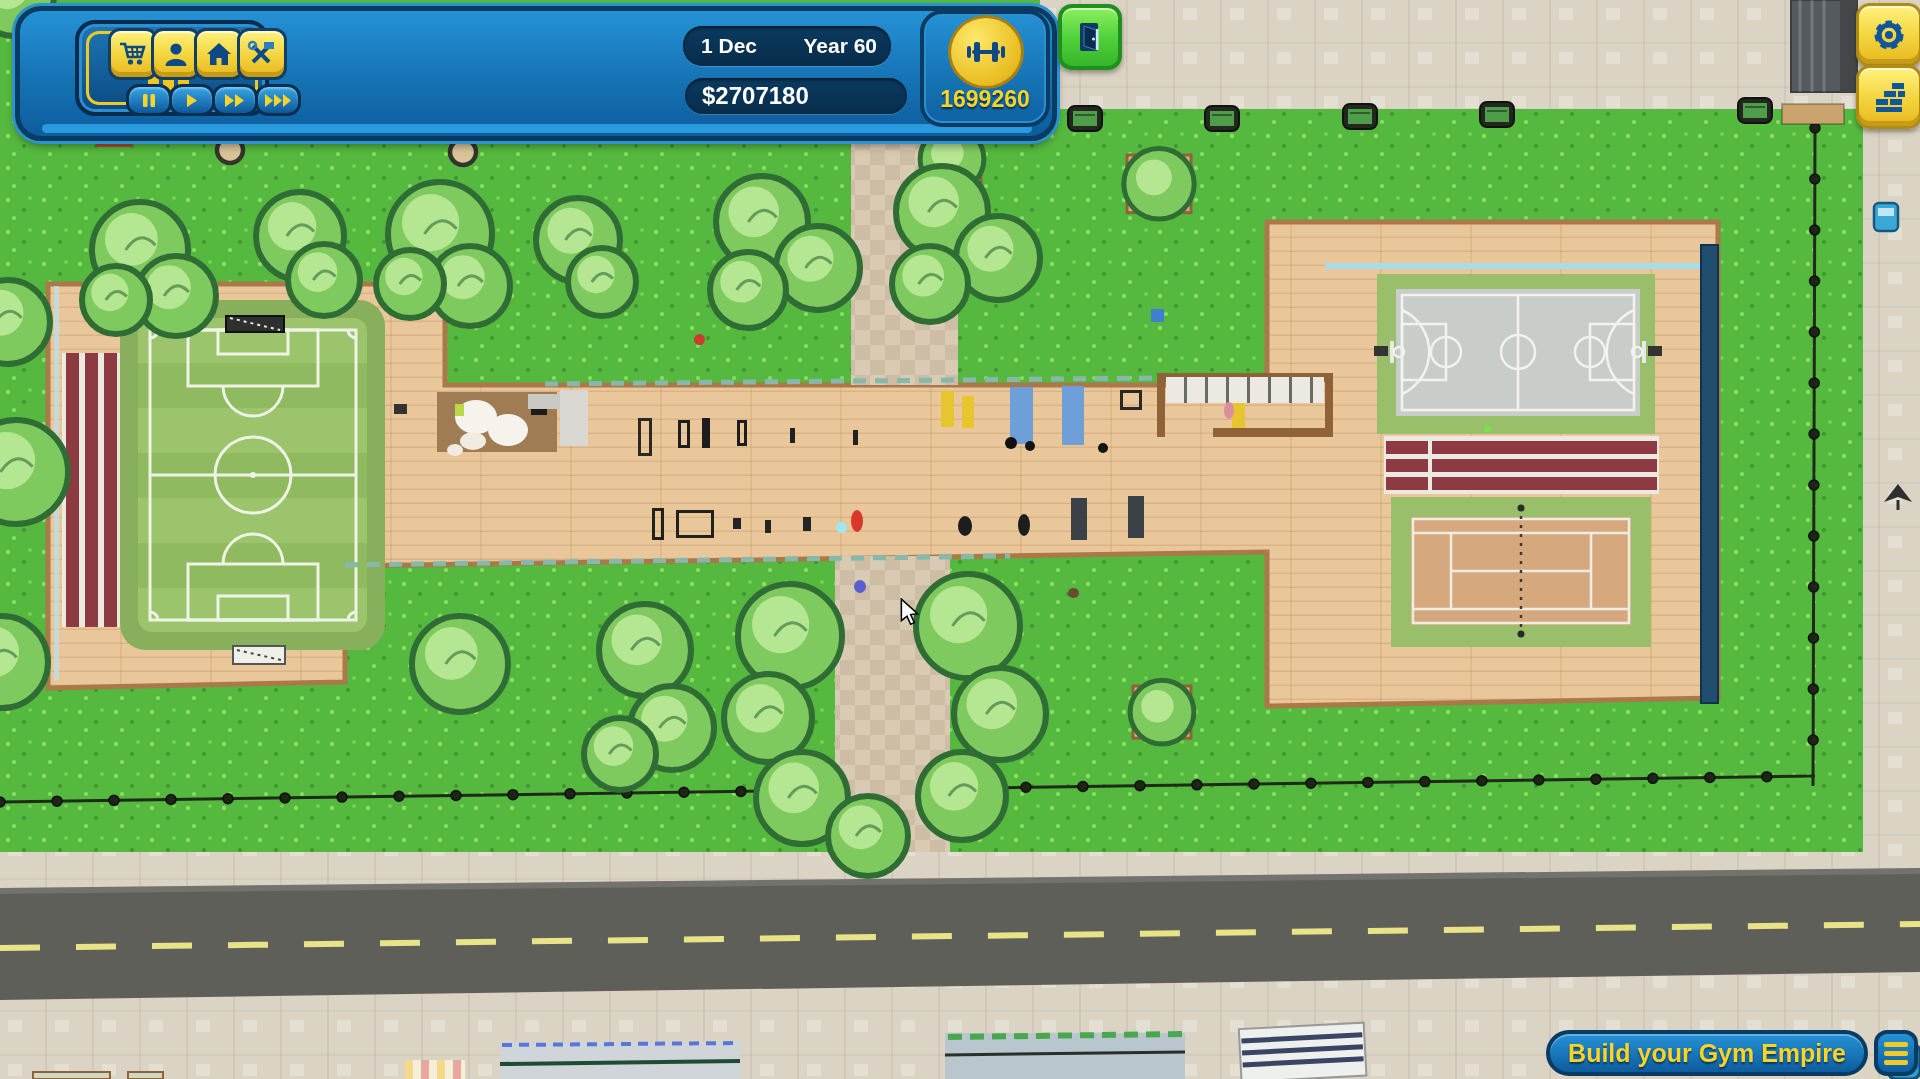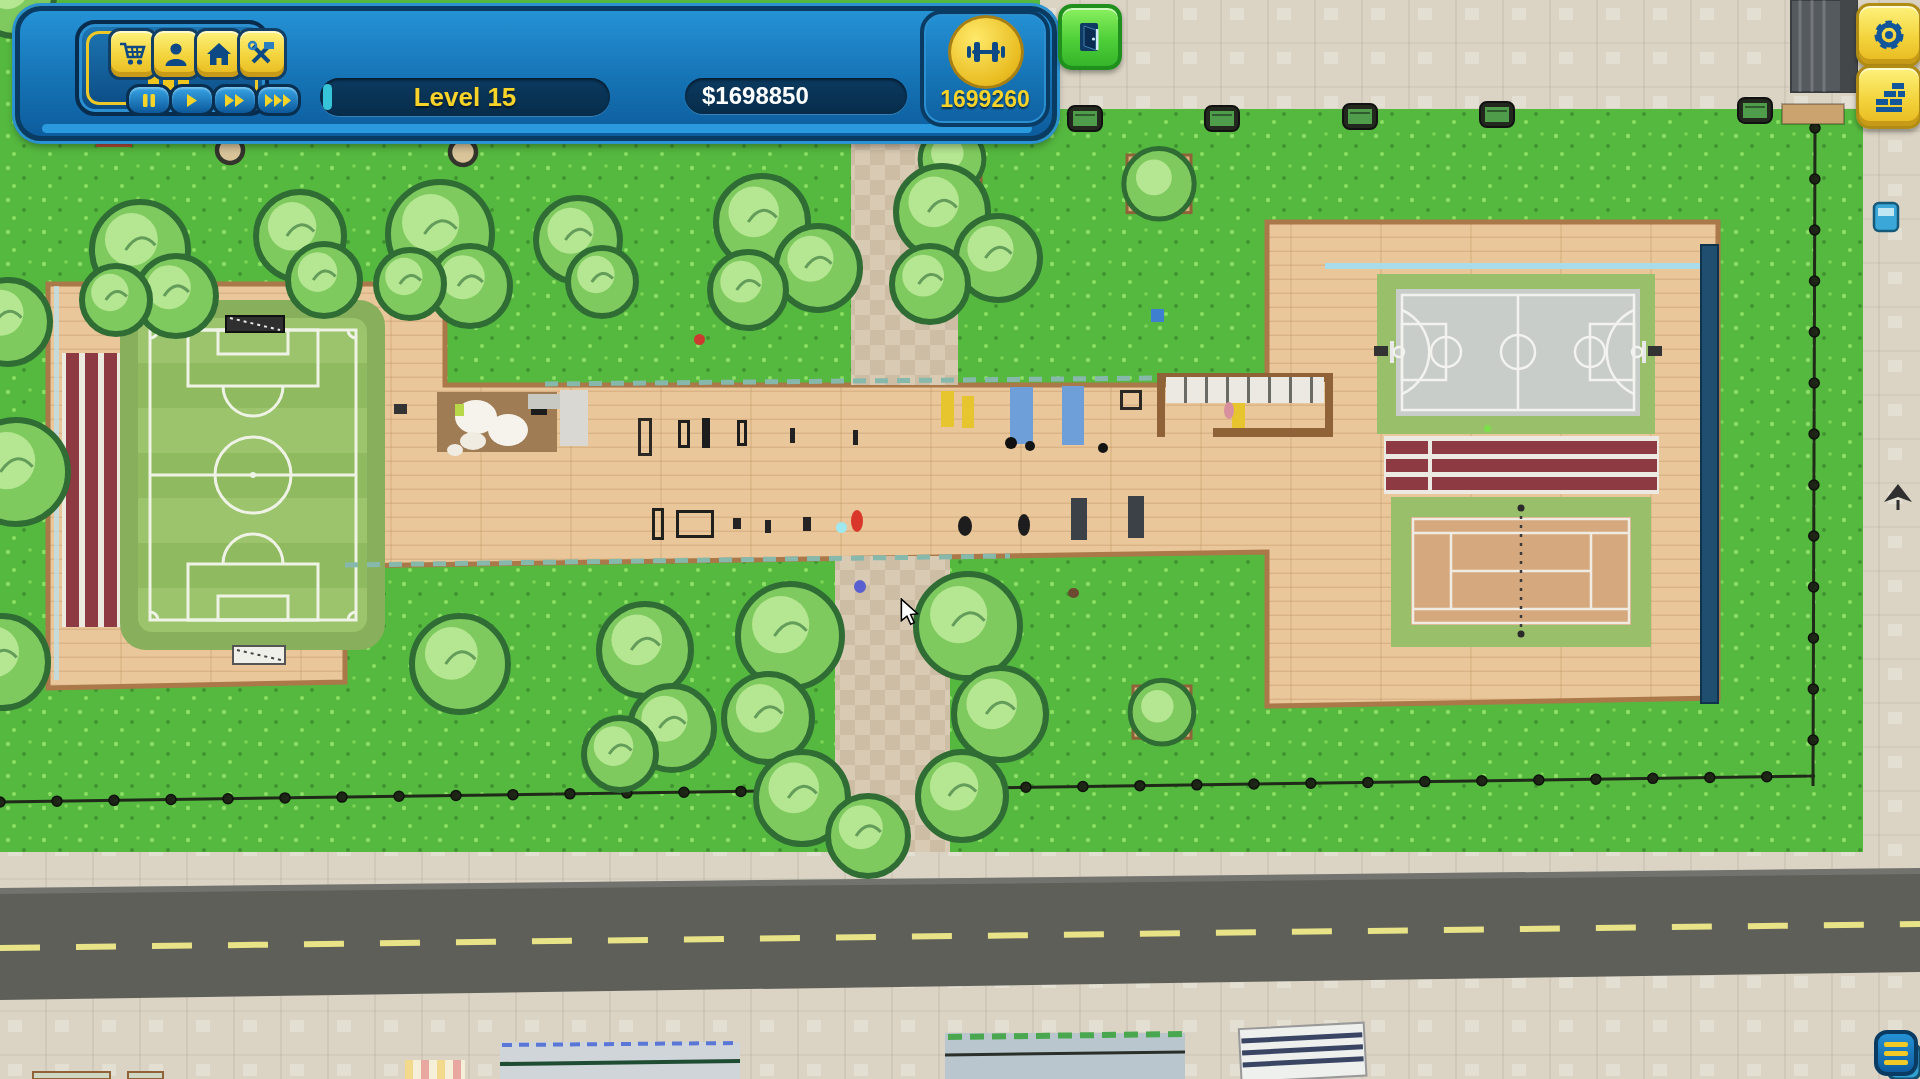--- a/index.html
+++ b/index.html
@@ -693,27 +693,28 @@
         <polygon points="M27,2 33.7,18.9 51.9,19.6 37.6,31 42.5,48.6 27,38.5 11.5,48.6 16.4,31 2.1,19.6 20.3,18.9" fill="#fbd838" stroke="#6b4f08" stroke-width="2"></polygon>
       </svg>
       <svg width="54" height="52" viewBox="0 0 54 51">
         <polygon points="M27,2 33.7,18.9 51.9,19.6 37.6,31 42.5,48.6 27,38.5 11.5,48.6 16.4,31 2.1,19.6 20.3,18.9" fill="#fbd838" stroke="#6b4f08" stroke-width="2"></polygon>
       </svg>
       <svg width="54" height="52" viewBox="0 0 54 51">
         <polygon points="M27,2 33.7,18.9 51.9,19.6 37.6,31 42.5,48.6 27,38.5 11.5,48.6 16.4,31 2.1,19.6 20.3,18.9" fill="#fbd838" stroke="#6b4f08" stroke-width="2"></polygon>
       </svg>
     </div>
 
-<div class="pill lvl">
-  <span>Level 15</span>
-</div>
-
+
+<div class="pill datep">
+  <span>1 Dec</span>
+  <span>Year 60</span>
+</div>
 
 <div class="pill moneyp">
-  <span>$1698850</span>
+  <span>$2707180</span>
 </div>
 
 <div class="dumb-sect"></div>
 <div class="dumb-circle">
   <svg width="42" height="30" viewBox="0 0 42 30">
     <rect x="7" y="13" width="28" height="4" rx="2" fill="#0d4a85"></rect>
     <rect x="9" y="5" width="6" height="20" rx="2" fill="#0d4a85"></rect>
     <rect x="27" y="5" width="6" height="20" rx="2" fill="#0d4a85"></rect>
     <rect x="2" y="9" width="4" height="12" rx="2" fill="#0d4a85"></rect>
     <rect x="36" y="9" width="4" height="12" rx="2" fill="#0d4a85"></rect>
@@ -743,20 +744,23 @@
       <rect x="21" y="2" width="12" height="6"></rect>
       <rect x="13" y="10" width="12" height="6"></rect>
           <rect x="27" y="10" width="7" height="6"></rect>
       <rect x="5" y="18" width="12" height="6"></rect>
           <rect x="19" y="18" width="12" height="6"></rect>
       <rect x="5" y="26" width="26" height="5"></rect>
     </g>
   </svg>
 </div>
 
+<div class="footer-pill">
+  <span>Build your Gym Empire</span>
+</div>
 <div class="menu-btn">
   <i></i>
       <i></i>
       <i></i>
 </div>
 
 <svg id="cursor" width="24" height="28" viewBox="0 0 18 26" style="position: absolute; left: 898px; top: 598px;">
   <path d="M1,1 L1,21 L6.2,16.8 L9.6,24.4 L13,22.9 L9.6,15.4 L16,14.6 Z" fill="#ffffff" stroke="#000000" stroke-width="1.4"></path>
 </svg>
 

